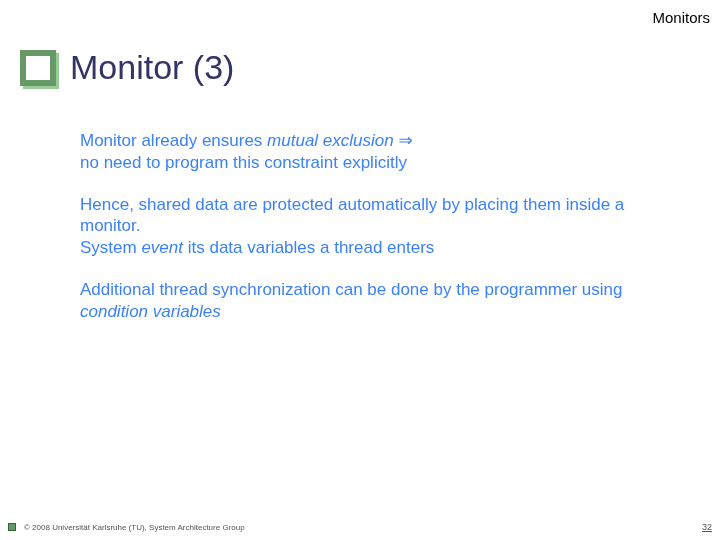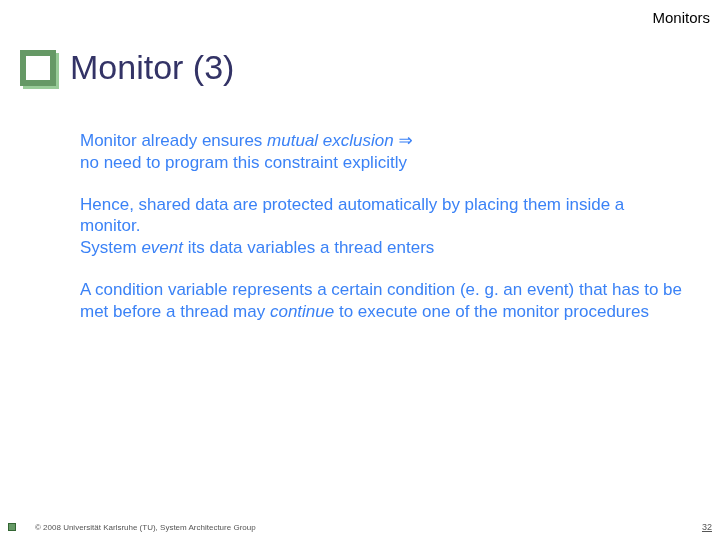--- a/index.html
+++ b/index.html
@@ -7,21 +7,21 @@
   .slide { position: relative; width: 720px; height: 540px; }
   .header-label { position: absolute; top: 9px; right: 10px; font-size: 15px; }
   .title-row { position: absolute; top: 48px; left: 20px; display: flex; align-items: center; gap: 14px; }
   .square-icon { width: 36px; height: 36px; position: relative; }
   .square-icon .outer { position: absolute; inset: 0; border: 6px solid #669966; box-shadow: 3px 3px 0 #99cc99; }
   .title-text { font-size: 34px; color: #333366; font-family: Verdana, sans-serif; }
   .content { position: absolute; top: 130px; left: 80px; right: 35px; font-size: 17px; line-height: 1.28; color: #3b82f6; }
   .content p { margin-bottom: 20px; }
   .italic { font-style: italic; }
   .footer { position: absolute; bottom: 8px; left: 8px; right: 8px; display: flex; align-items: center; justify-content: space-between; font-size: 8px; color: #555; }
-  .footer-left { display: flex; align-items: center; gap: 19px; }
+  .footer-left { display: flex; align-items: center; gap: 8px; }
   .tiny-sq { width: 8px; height: 8px; background: #669966; display: inline-block; border: 1px solid #336633; }
   .pgnum { font-size: 9px; text-decoration: underline; }
 </style>
 </head>
 <body>
 
 <div class="slide">
 
   <div class="header-label">Monitors</div>
 
@@ -37,24 +37,24 @@
     <p>
       <span>Monitor already ensures </span><span class="italic">mutual exclusion</span><span> ⇒</span><br>
       <span>no need to program this constraint explicitly</span>
     </p>
 
     <p>
       <span>Hence, shared data are protected automatically by placing them inside a monitor.</span><br>
       <span>System </span><span class="italic">event</span><span> its data variables a thread enters</span>
     </p>
 
+    <p>
+      <span>Additional thread synchronization </span><span class="italic"></span><span> can be done by the programmer using </span><span class="italic">condition variables</span>
+    </p>
 
-    <p>
-      <span>A condition variable represents a certain condition (e. g. an event) that has to be met before a thread may </span><span class="italic">continue</span><span> to execute one of the monitor procedures</span>
-    </p>
 
   </div>
 
   <div class="footer">
     <div class="footer-left">
       <span class="tiny-sq"></span>
       <span>© 2008 Universität Karlsruhe (TU), System Architecture Group</span>
     </div>
     <div class="pgnum">32</div>
   </div>

